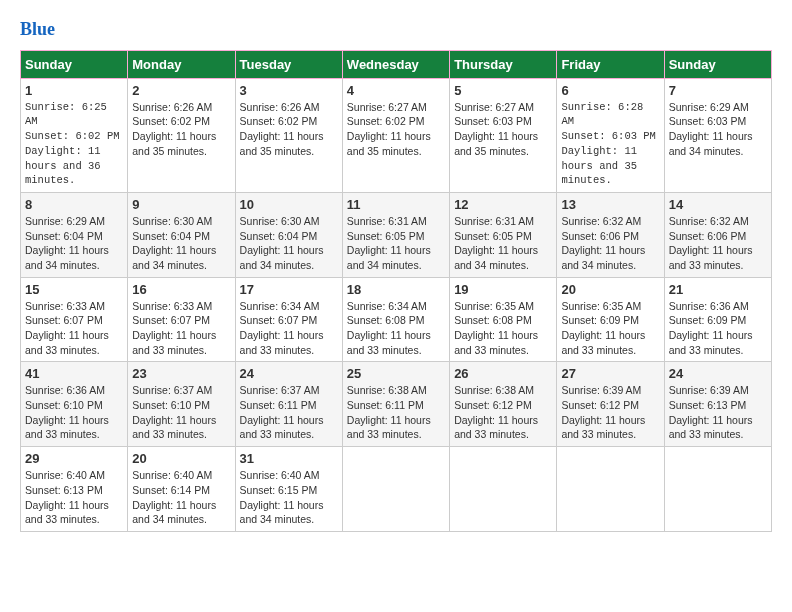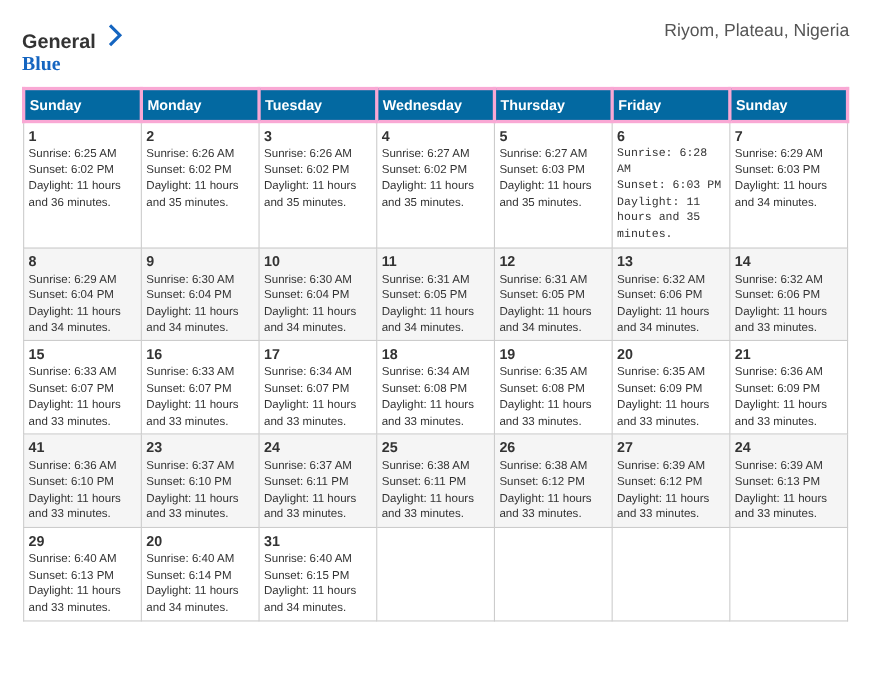--- a/index.html
+++ b/index.html
@@ -43,27 +43,27 @@
     .location {
       font-size: 16px;
       color: #555;
     }
     .calendar {
       width: 100%;
       border-collapse: collapse;
       font-size: 11px;
     }
     .calendar th {
-      background-color: #0369a1;
+      background-color: #15803d;
       color: white;
       padding: 6px 4px;
       text-align: left;
       font-size: 13px;
       font-weight: bold;
-      border: 3px solid #f9a8d4;
+      border: 1px solid #f9a8d4;
     }
     .calendar td {
       border: 1px solid #ccc;
       vertical-align: top;
       padding: 4px;
       width: calc(100% / 7);
       min-height: 80px;
       background: #fff;
     }
     .calendar tr:nth-child(even) td {
@@ -85,51 +85,45 @@
       background: #f9f9f9;
     }
   </style>
 </head>
 <body>
 
 <div class="header-area">
   <div class="logo">
     <div>
       <div class="logo-text">
-        <span class="logo-general">General</span><svg class="logo-icon" viewBox="0 0 24 24">
-            <polygon points="12,2 22,12 12,22 10,20 18,12 10,4" fill="#1565c0"></polygon>
-          </svg>
-      </div>
-      <div class="logo-text">
         <span class="logo-blue">Blue</span>
       </div>
     </div>
   </div>
   <div class="title-area">
-    <div class="location">Riyom, Plateau, Nigeria</div>
   </div>
 </div>
 
 <table class="calendar">
   <thead>
     <tr>
     <th>Sunday</th>
         <th>Monday</th>
         <th>Tuesday</th>
         <th>Wednesday</th>
         <th>Thursday</th>
         <th>Friday</th>
         <th>Sunday</th>
       </tr>
   </thead>
   <tbody id="calendar-body">
   <tr>
         <td>
           <span class="day-num">1</span>
-          <div class="day-info" style="white-space: pre-line;">Sunrise: 6:25 AM
+          <div class="day-info" style="white-space: pre-line; font-family: Liberation Mono, monospace;">Sunrise: 6:25 AM
 Sunset: 6:02 PM
 Daylight: 11 hours and 36 minutes.</div>
         </td>
         <td>
           <span class="day-num">2</span>
           <div class="day-info" style="white-space: pre-line;">Sunrise: 6:26 AM
 Sunset: 6:02 PM
 Daylight: 11 hours and 35 minutes.</div>
         </td>
         <td>

